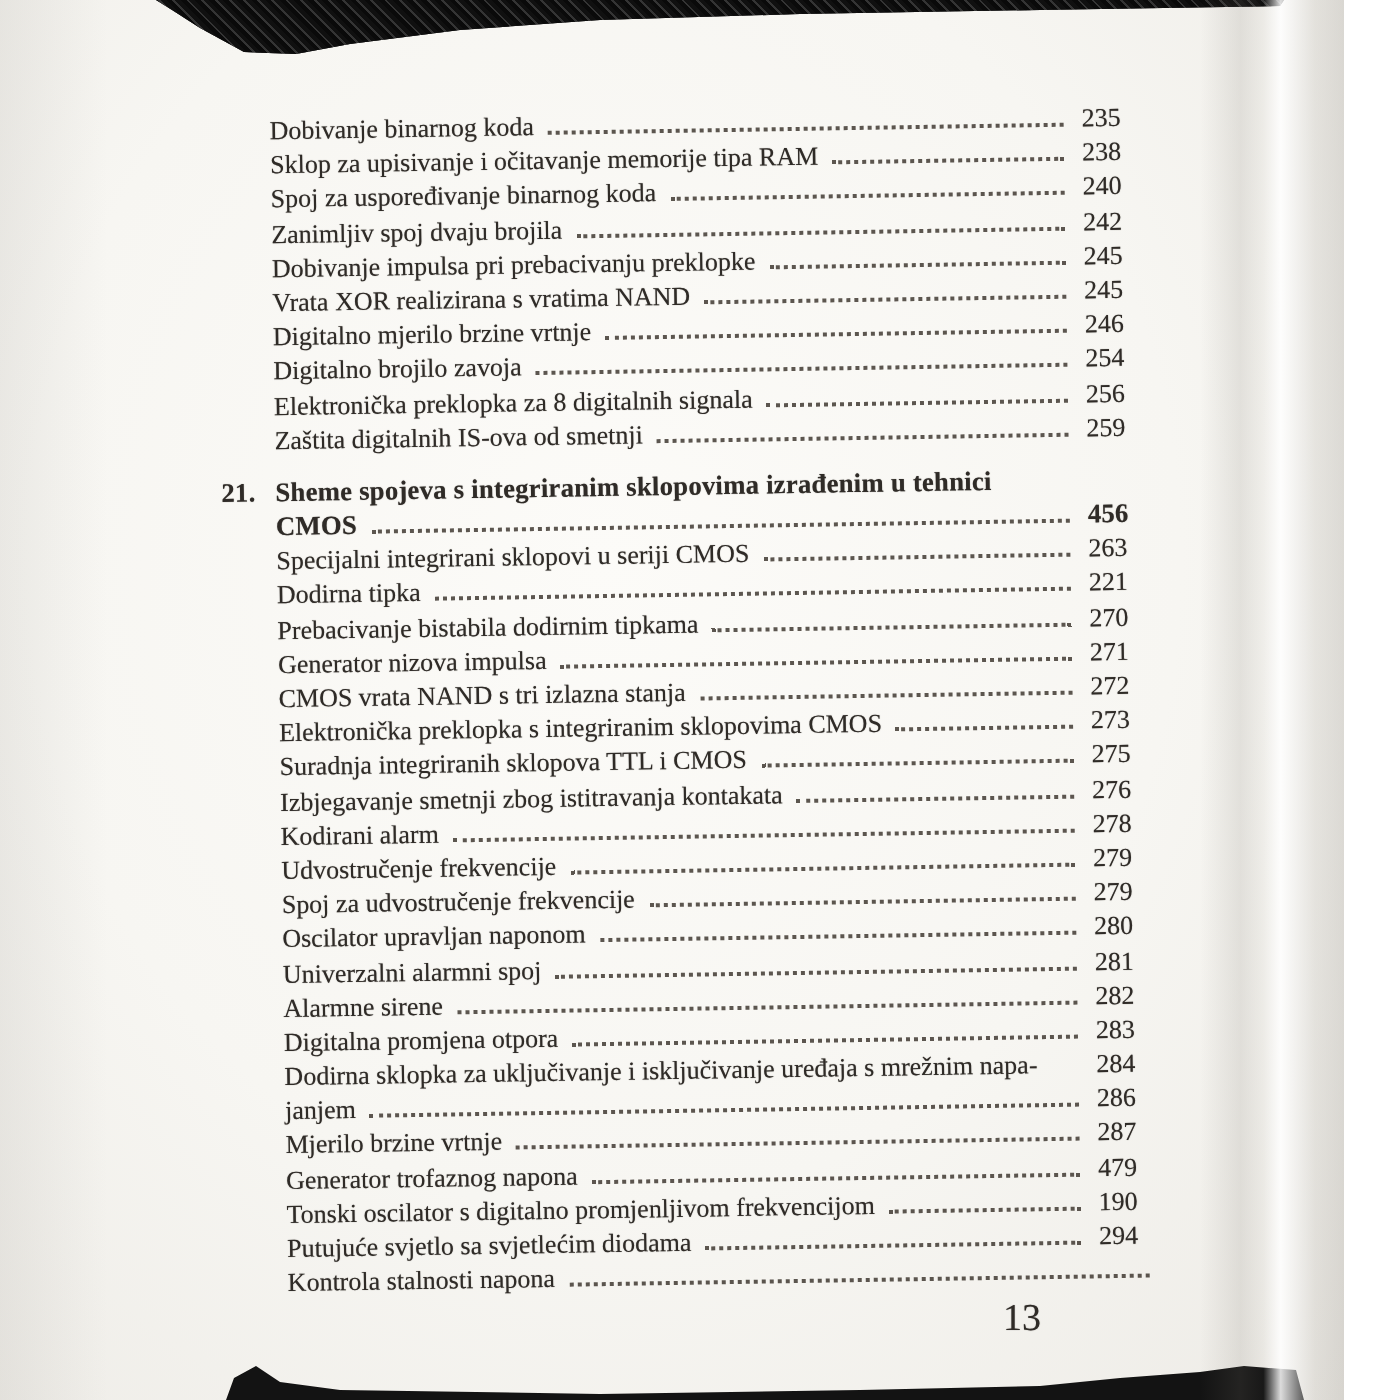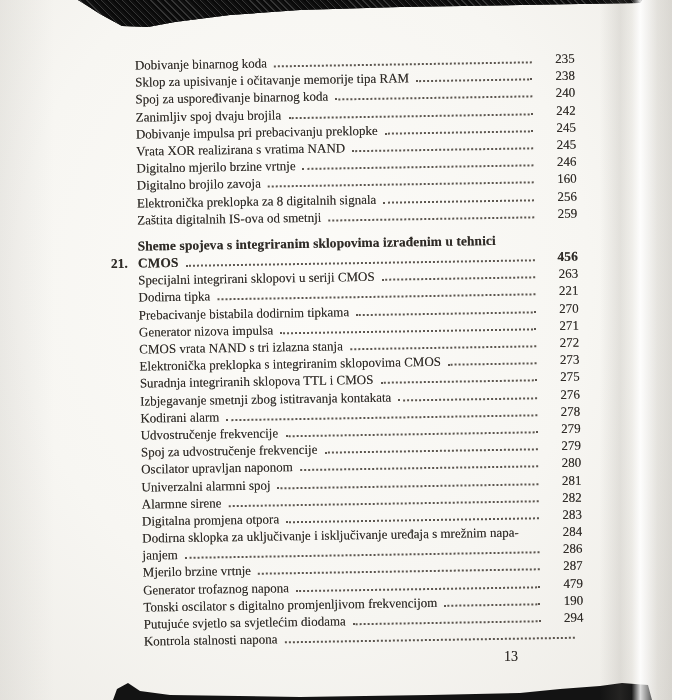--- a/index.html
+++ b/index.html
@@ -20,28 +20,28 @@
         background:linear-gradient(90deg, rgba(125,120,112,0) 0%, rgba(125,120,112,.16) 28%, rgba(125,120,112,.05) 44%, rgba(255,255,255,.85) 56%, rgba(125,120,112,.12) 80%, rgba(125,120,112,.2) 100%);}
   .edge-left{position:absolute;left:0;top:0;width:90px;height:100%;pointer-events:none;
         background:linear-gradient(90deg, rgba(120,115,108,.10) 0%, rgba(120,115,108,0) 60%);}
   
   .toc{position:absolute;left:114px;top:57px;width:470px;
        transform:rotate(-0.9deg);transform-origin:0% 100%;
        font-size:13px;line-height:17.2px;color:#2f2b27;
        text-shadow:0 0 .5px rgba(47,43,39,.55);}
   .row{display:flex;align-items:baseline;height:17.2px;padding-left:30px;position:relative;}
   .row.bold{font-weight:bold;font-size:13.4px;letter-spacing:.1px;}
-  .secnum{position:absolute;left:3px;top:17px;font-weight:bold;}
+  .secnum{position:absolute;left:3px;top:0;font-weight:bold;}
   .title{white-space:nowrap;}
   .dots{flex:1;border-bottom:2px dotted rgba(52,45,38,.8);margin:0 9px 3px 7px;min-width:8px;}
   .filler{flex:1;}
-  .pref{width:34px;text-align:right;flex:none;}
+  .pref{width:34px;flex:none;}
   .gap{height:9px;}
   .folio{position:absolute;left:495px;top:649px;width:32px;text-align:center;
-         font-size:14px;color:#2f2b27;text-shadow:0 0 .5px rgba(47,43,39,.55);}
+         font-size:19px;color:#2f2b27;text-shadow:0 0 .5px rgba(47,43,39,.55);}
 </style>
 </head>
 <body>
 
 <div id="shot">
   <div class="edge-top"></div>
   <div class="edge-bottom"></div>
   <div class="edge-left"></div>
   <div class="edge-right"></div>
 
@@ -77,21 +77,21 @@
         <span class="pref">245</span>
       </div>
       <div class="row">
         <span class="title">Digitalno mjerilo brzine vrtnje</span>
         <span class="dots"></span>
         <span class="pref">246</span>
       </div>
       <div class="row">
         <span class="title">Digitalno brojilo zavoja</span>
         <span class="dots"></span>
-        <span class="pref">160</span>
+        <span class="pref">254</span>
       </div>
       <div class="row">
         <span class="title">Elektronička preklopka za 8 digitalnih signala</span>
         <span class="dots"></span>
         <span class="pref">256</span>
       </div>
       <div class="row">
         <span class="title">Zaštita digitalnih IS-ova od smetnji</span>
         <span class="dots"></span>
         <span class="pref">259</span>

